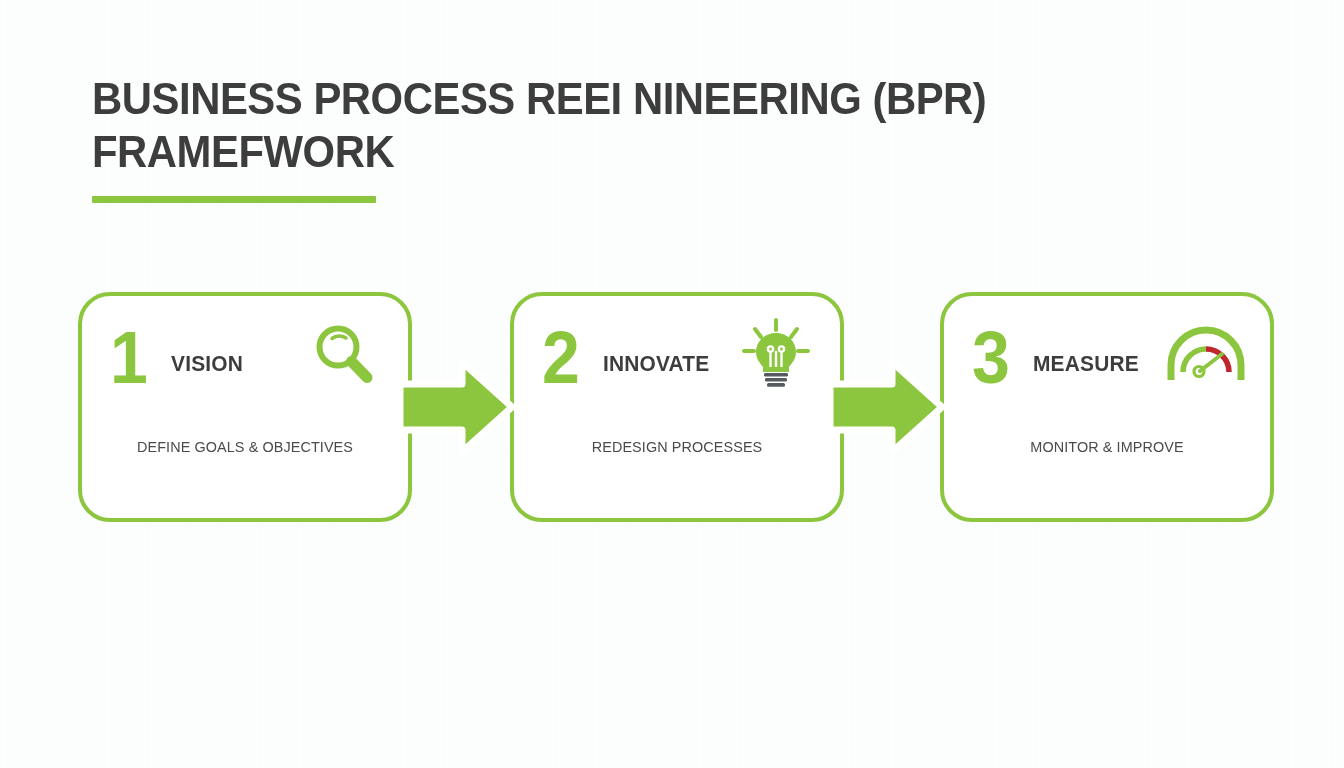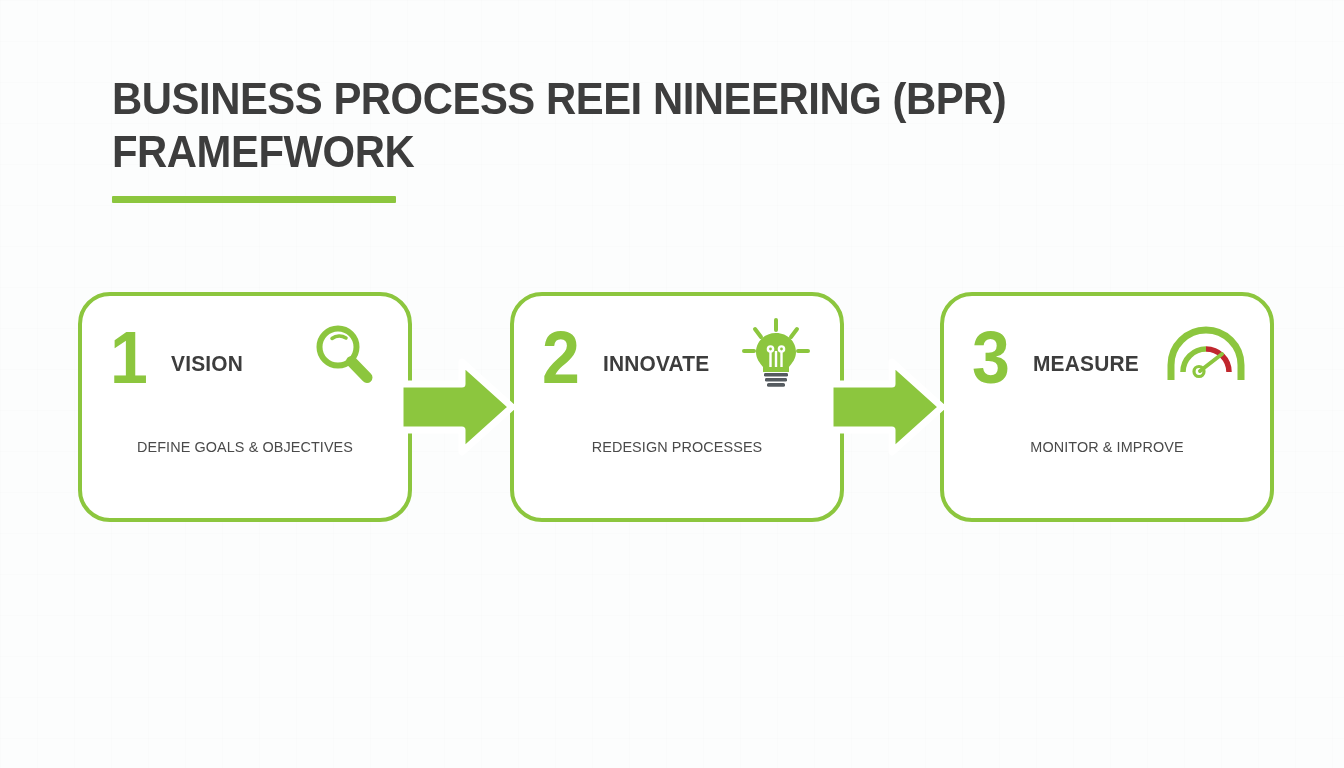--- a/index.html
+++ b/index.html
@@ -22,21 +22,21 @@
     background-image:
       linear-gradient(90deg, rgba(0,0,0,0.012) 1px, transparent 1px),
       linear-gradient(rgba(0,0,0,0.010) 1px, transparent 1px);
     background-size:37px 29px, 23px 41px;
     opacity:.75;
   }
 
   
   #title-block {
     position:absolute;
-    left:112px; top:76px;
+    left:92px; top:76px;
     width:820px;
   }
   .title-line {
     font-size:45px;
     font-weight:bold;
     letter-spacing:-0.5px;
     color:#3d3d3d;
     line-height:45px;
     white-space:nowrap;
     transform:scaleX(0.93);

